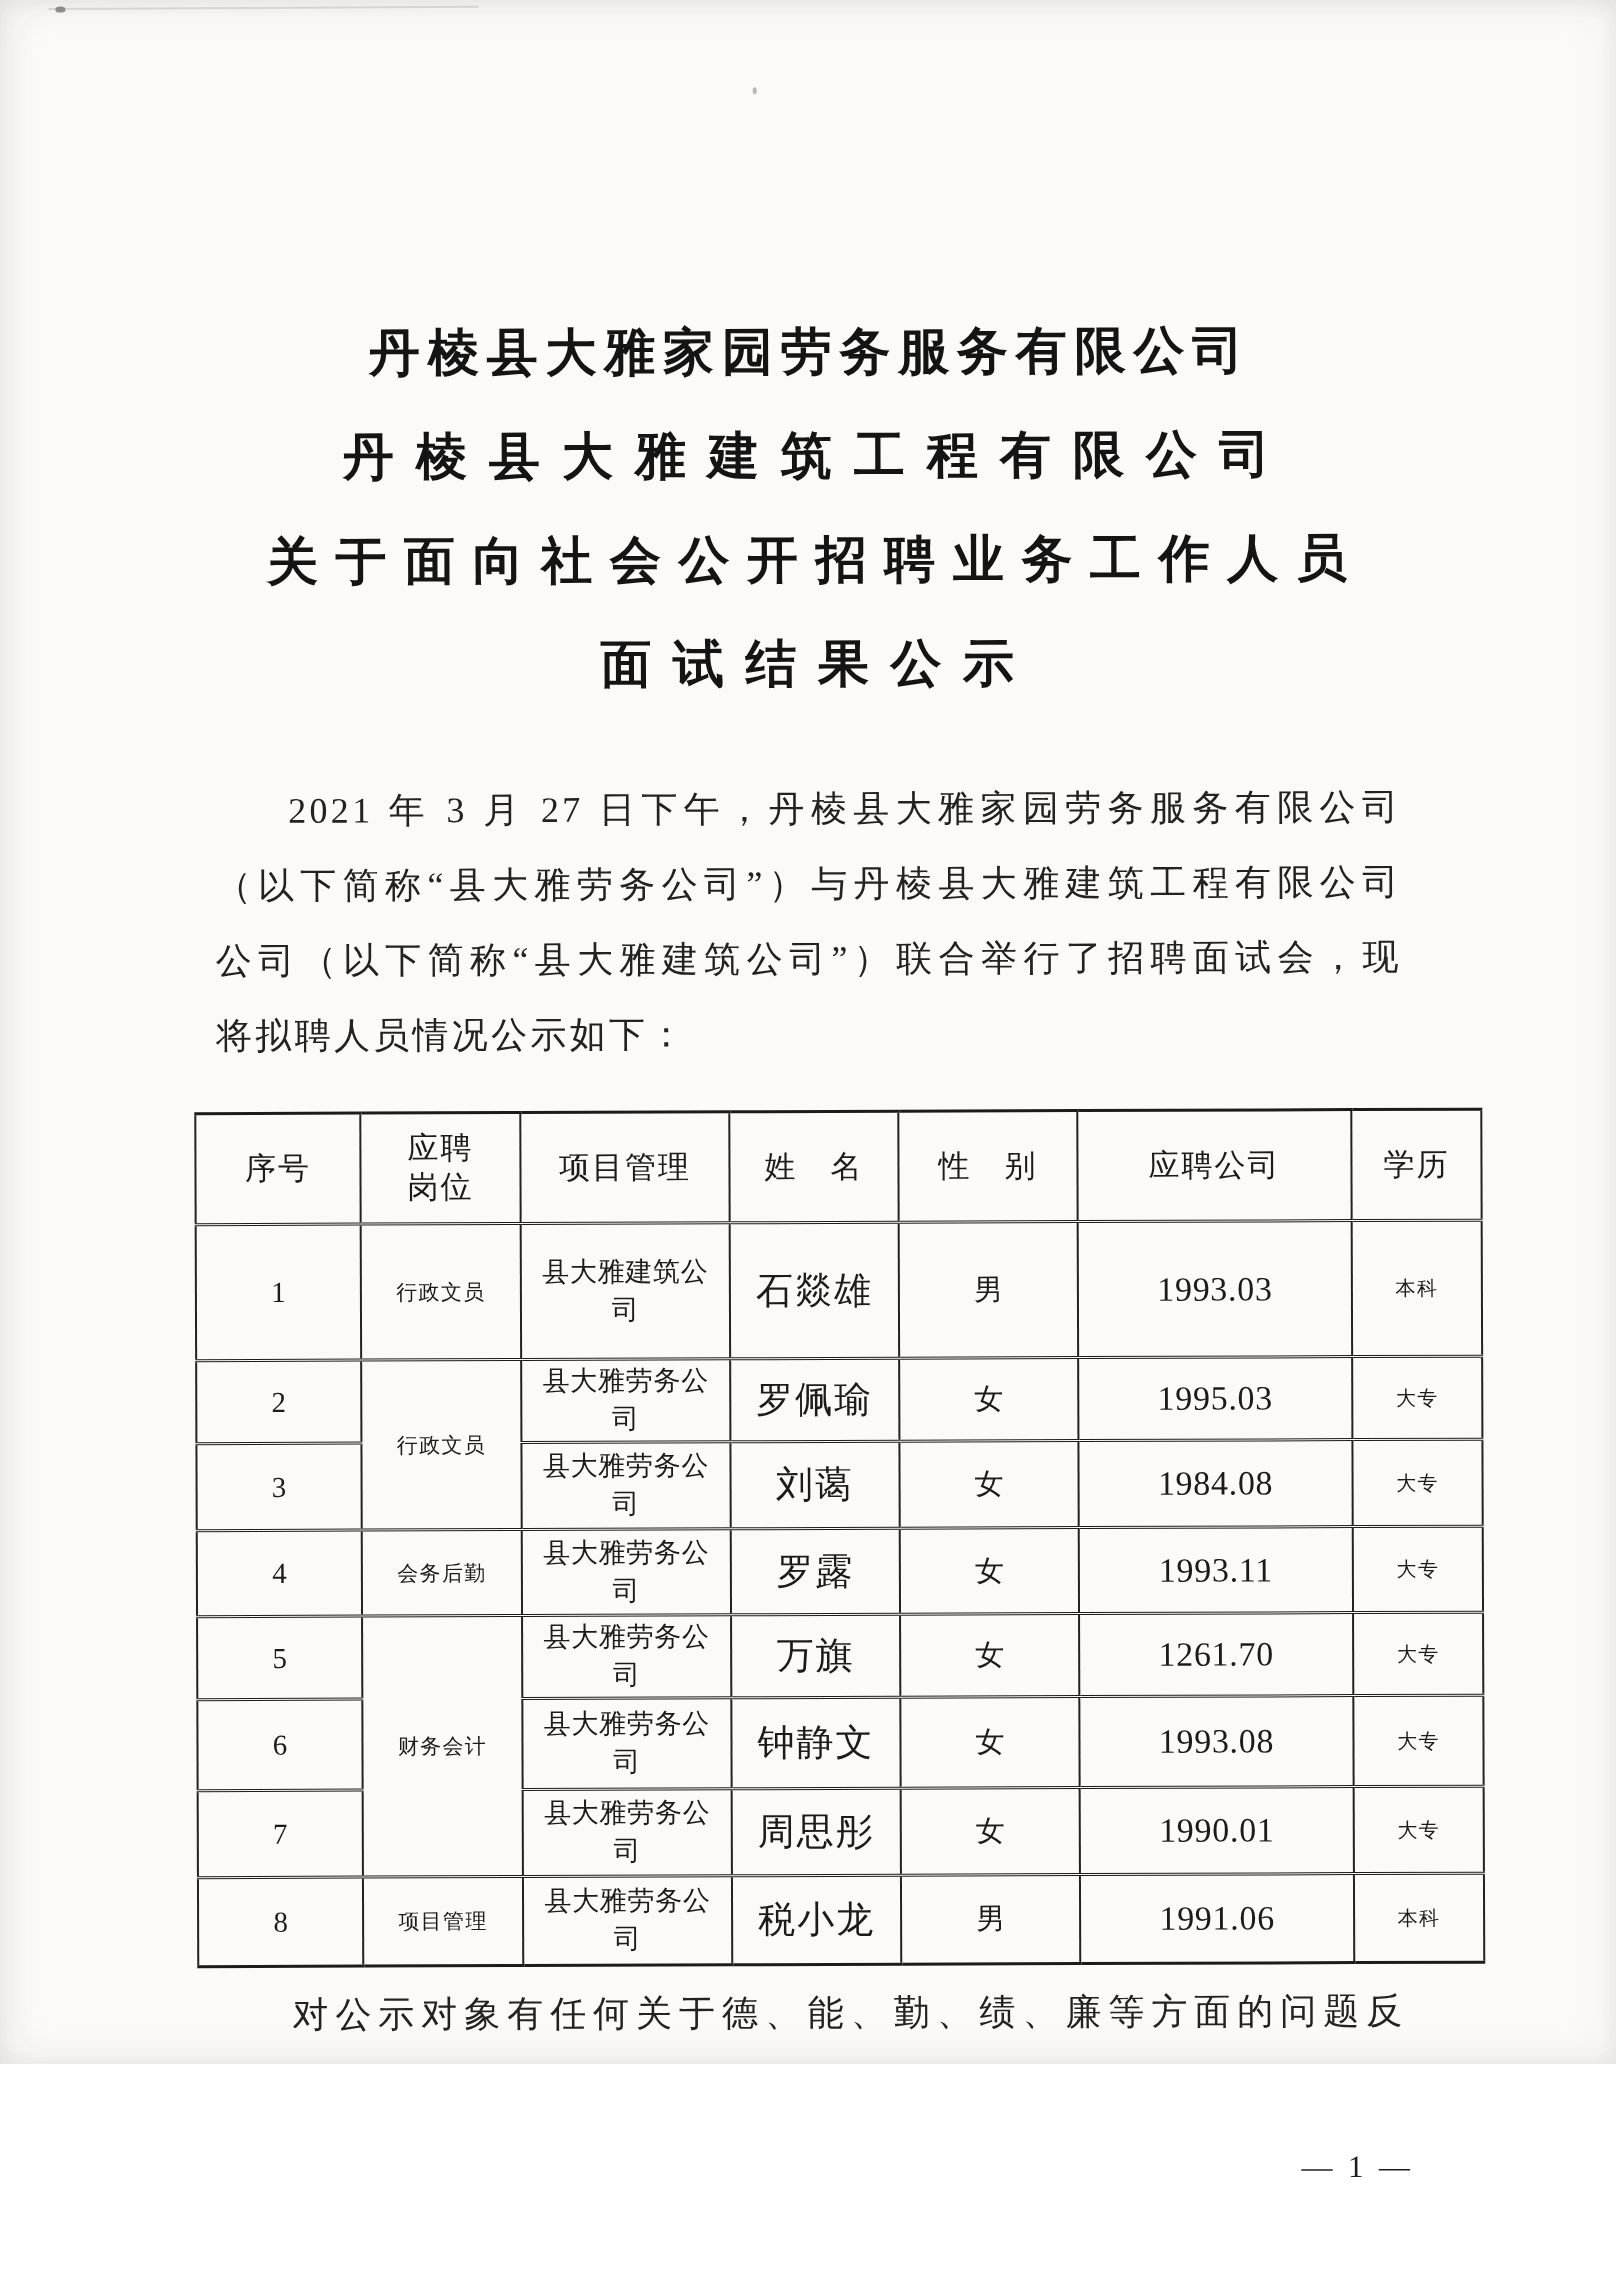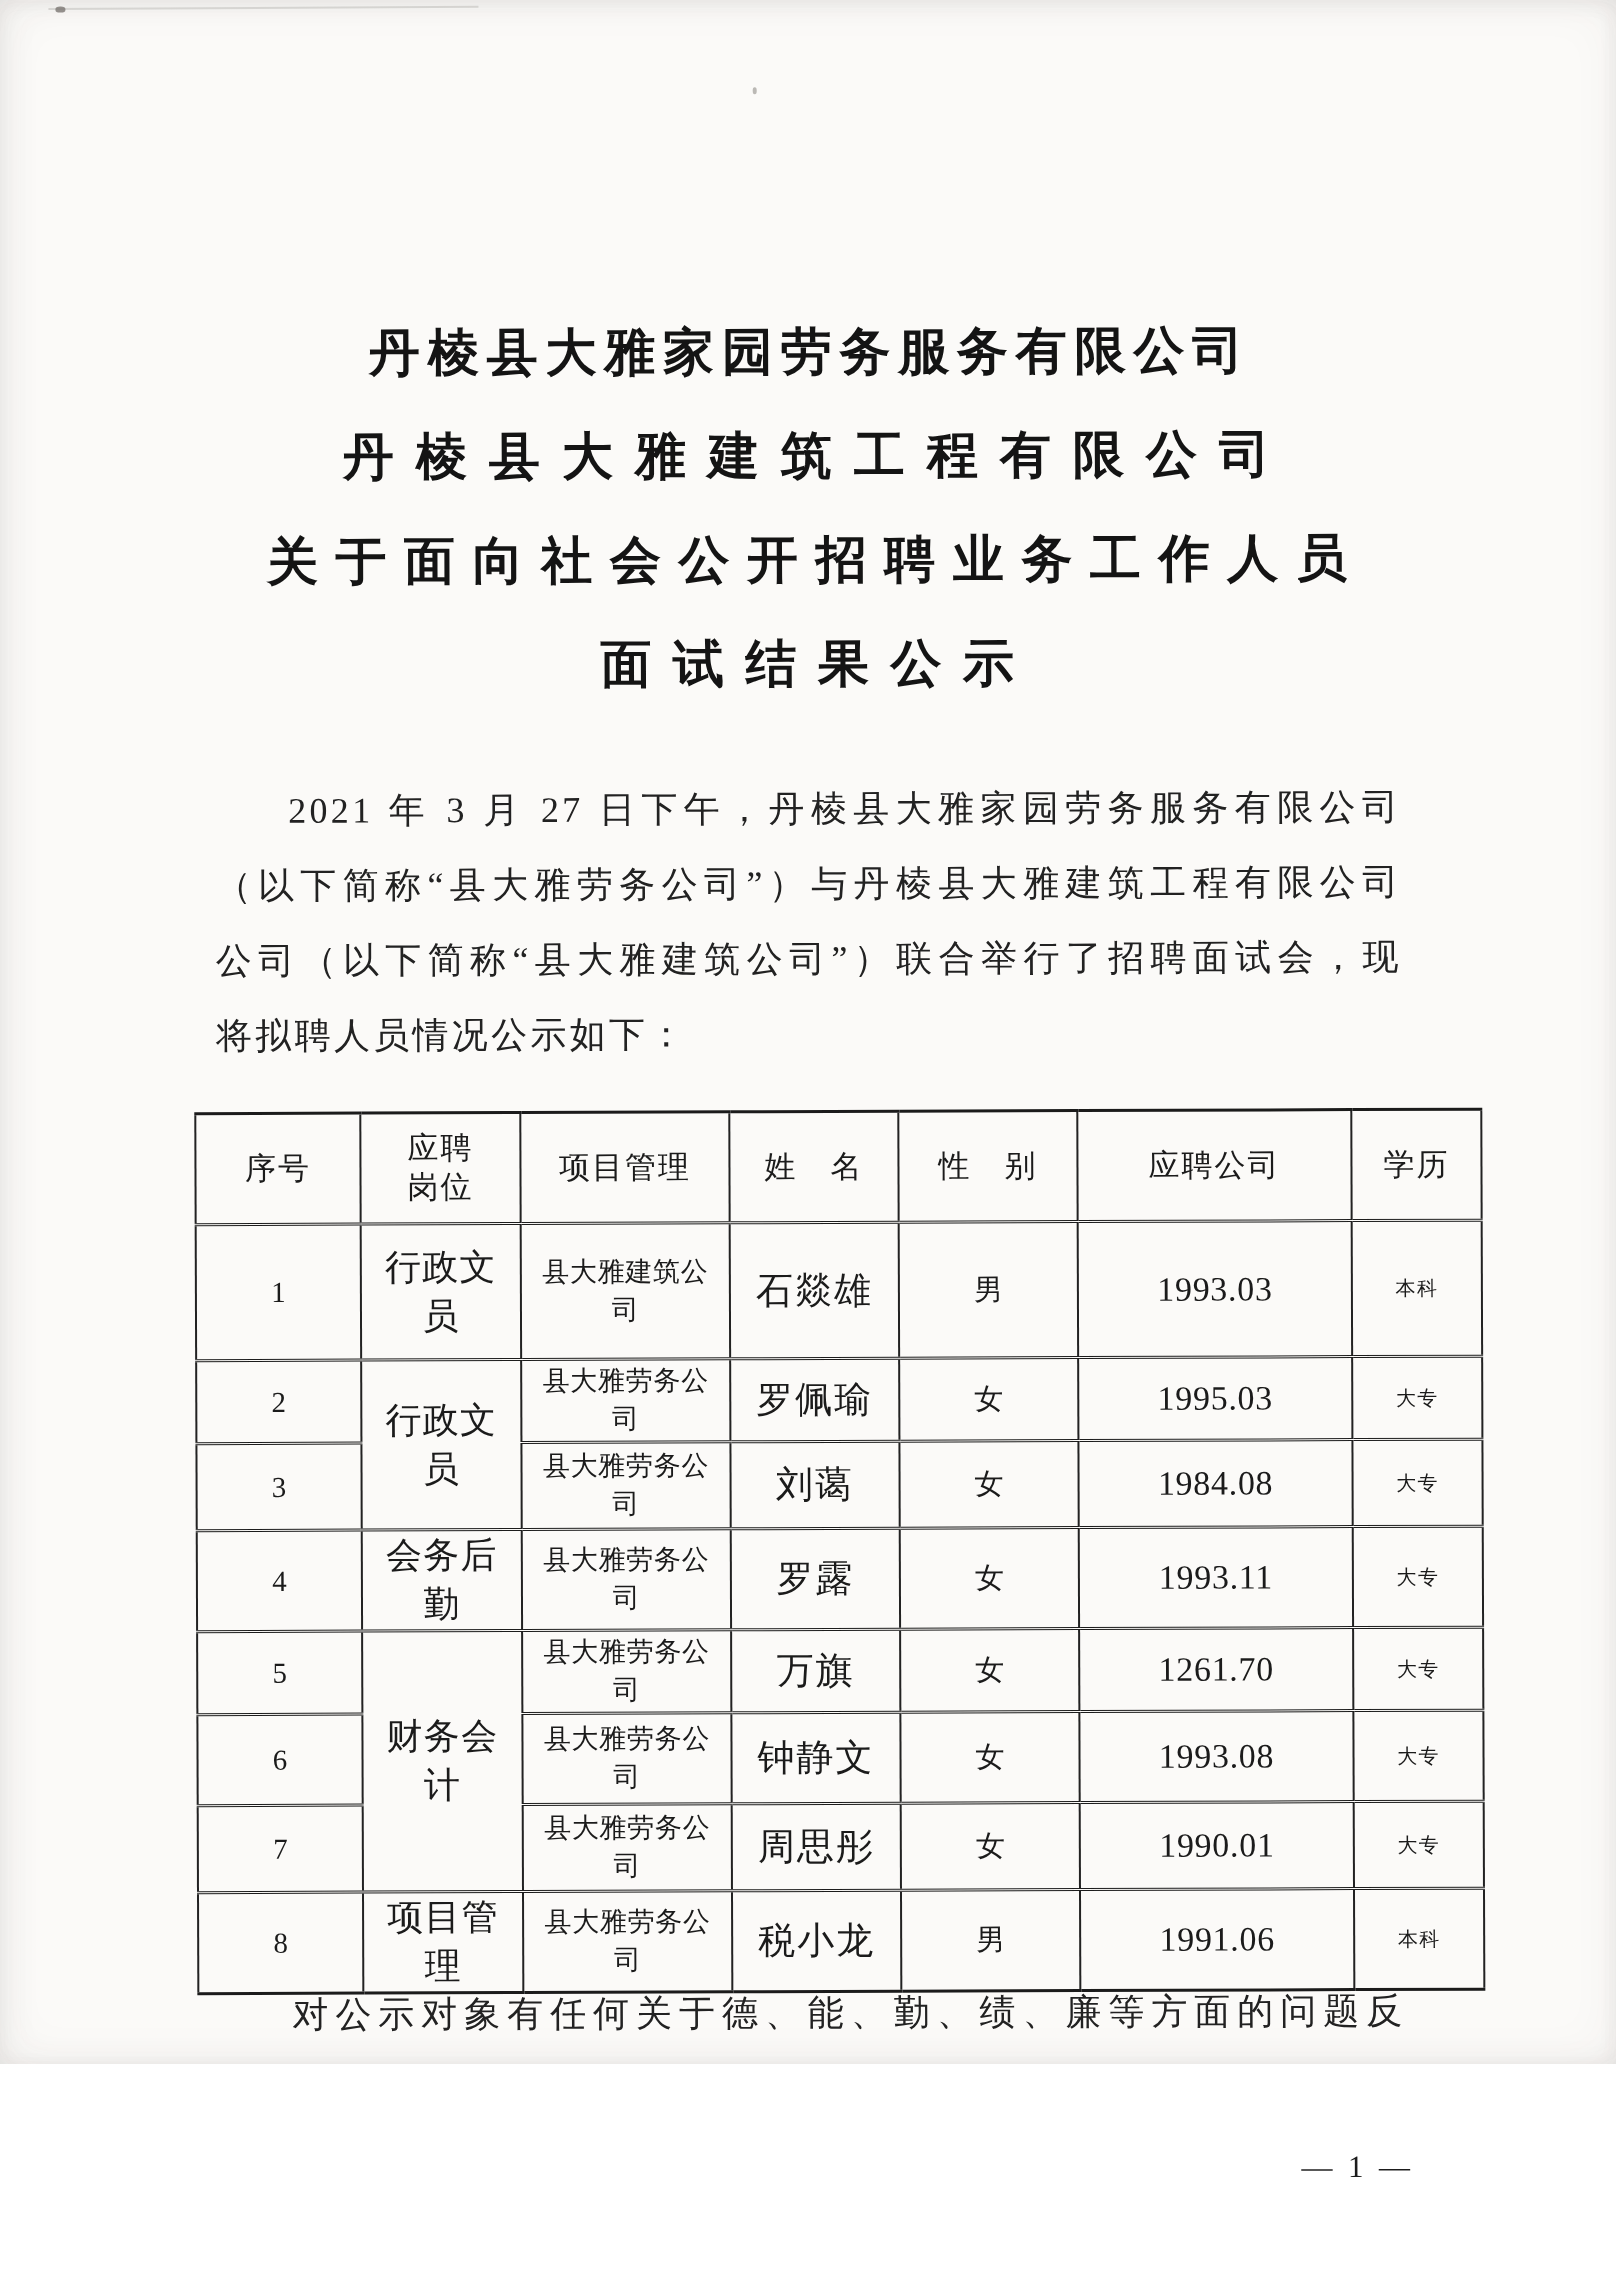--- a/index.html
+++ b/index.html
@@ -50,21 +50,21 @@
     border-top:3.9px double #1c1c1c;border-bottom:3.9px double #1c1c1c;
     text-align:center;vertical-align:middle;
     padding:0 5.2px;font-weight:normal;color:#1b1b1b;
   }
   table{border:2.6px solid #1b1b1b;}
   thead th{border-top:3.3px solid #1b1b1b;font-size:31px;letter-spacing:2px;white-space:pre-line;line-height:1.25;}
   tbody tr:last-child td{border-bottom:3.3px solid #1b1b1b;}
   .hr-head{height:111px}.hr1{height:136px}.hr2{height:83px}.hr3{height:87px}
   .hr4{height:86px}.hr5{height:83px}.hr6{height:91px}.hr7{height:87px}.hr8{height:89px}
   td.serial{font-size:29px;}
-  td.pos{font-size:36px;letter-spacing:1.3px;}
+  td.pos{font-size:21px;letter-spacing:1.3px;}
   td.company{font-size:27px;line-height:1.4;}
   td.company .wrap{display:inline-block;width:177px;letter-spacing:0.7px;}
   td.name{font-size:37px;letter-spacing:2px;}
   td.gender{font-size:29px;}
   td.birth{font-size:34px;letter-spacing:0.7px;}
   td.edu{font-size:20px;letter-spacing:1.3px;}
 
   
   .footer-line{position:absolute;left:216px;top:1989px;width:1186px;font-size:36px;letter-spacing:3.3px;
     text-align:justify;text-align-last:justify;text-indent:73px;color:#222;}

